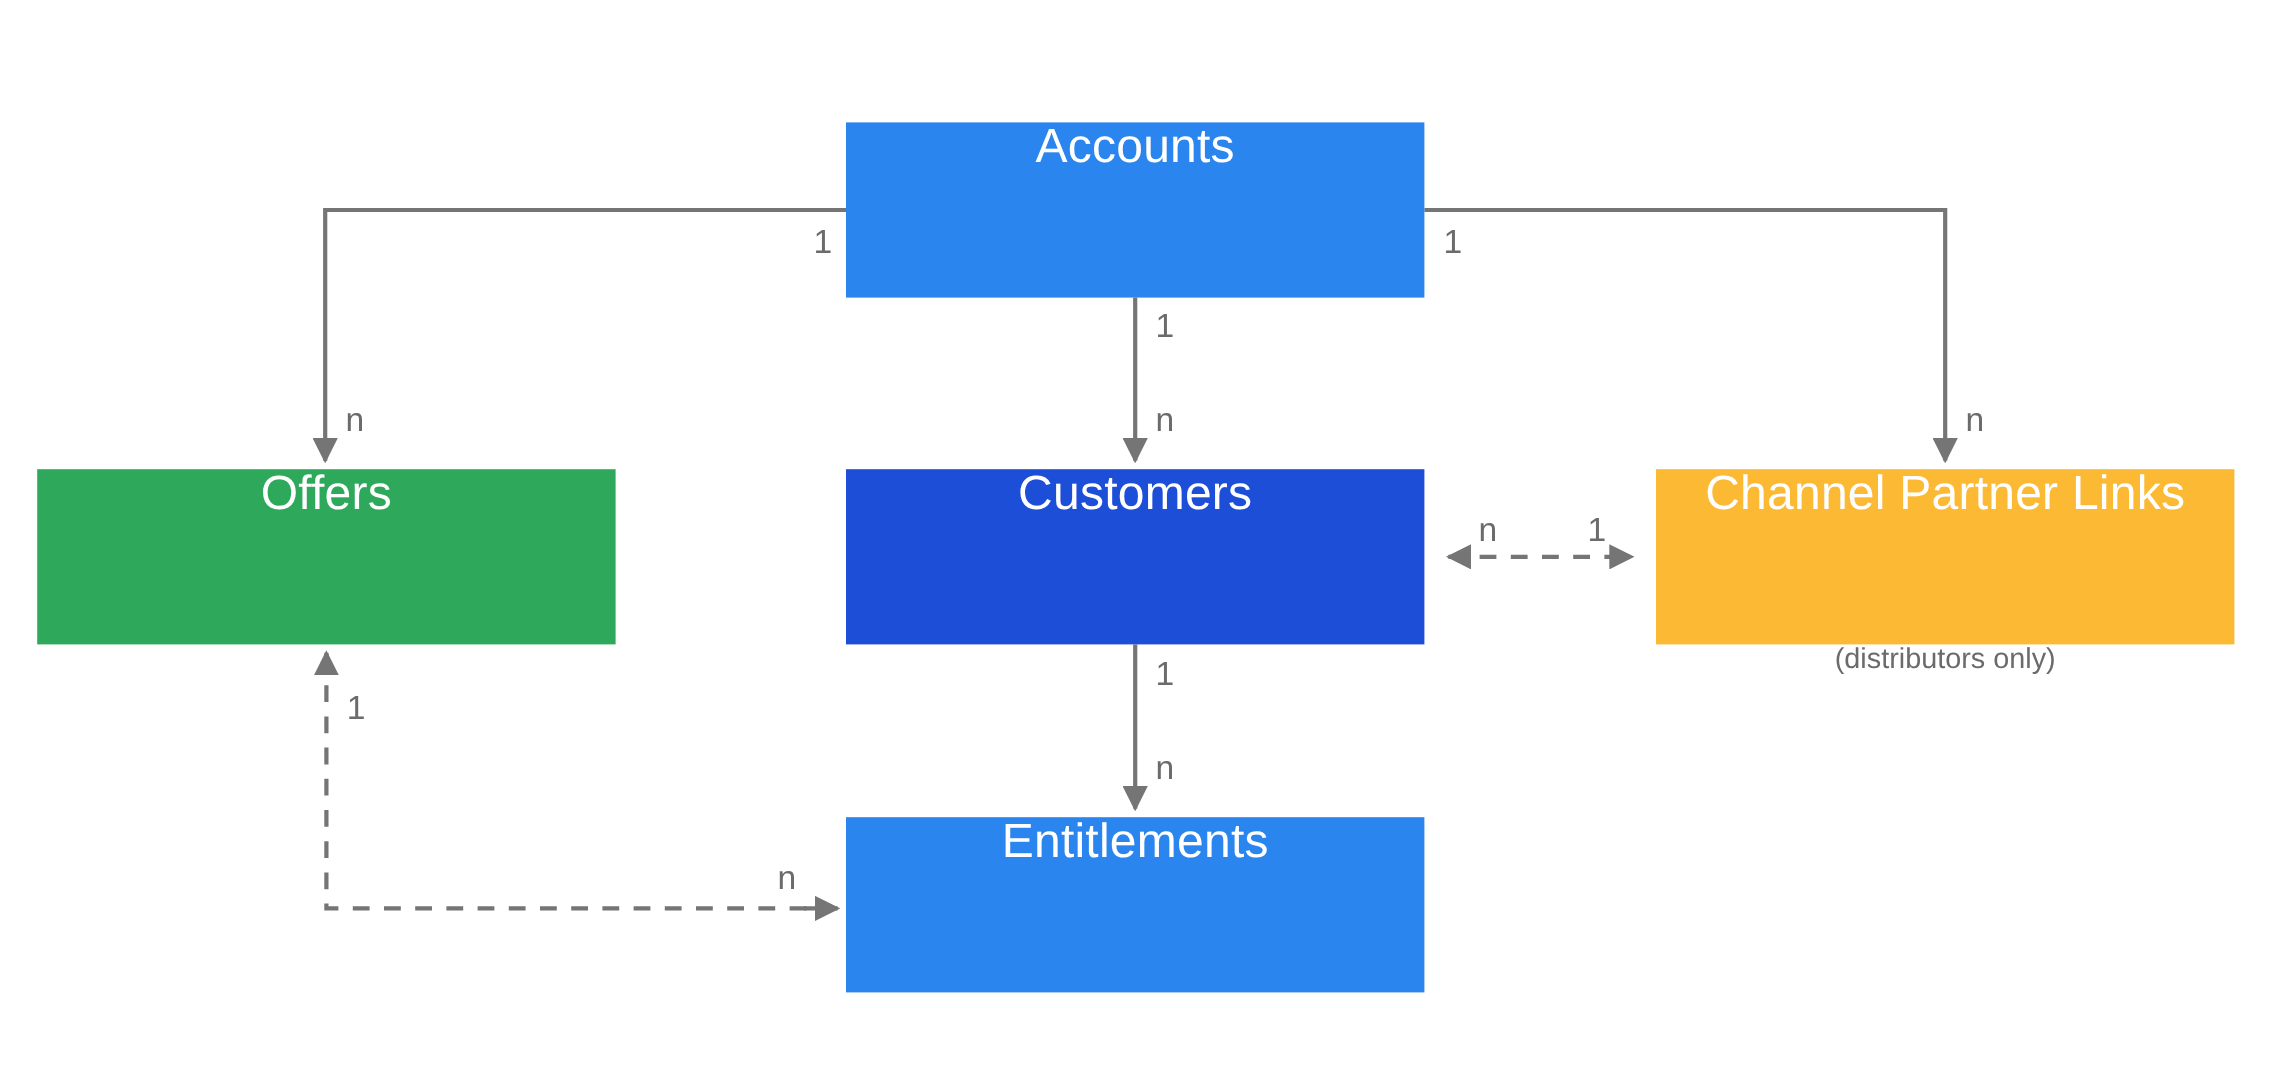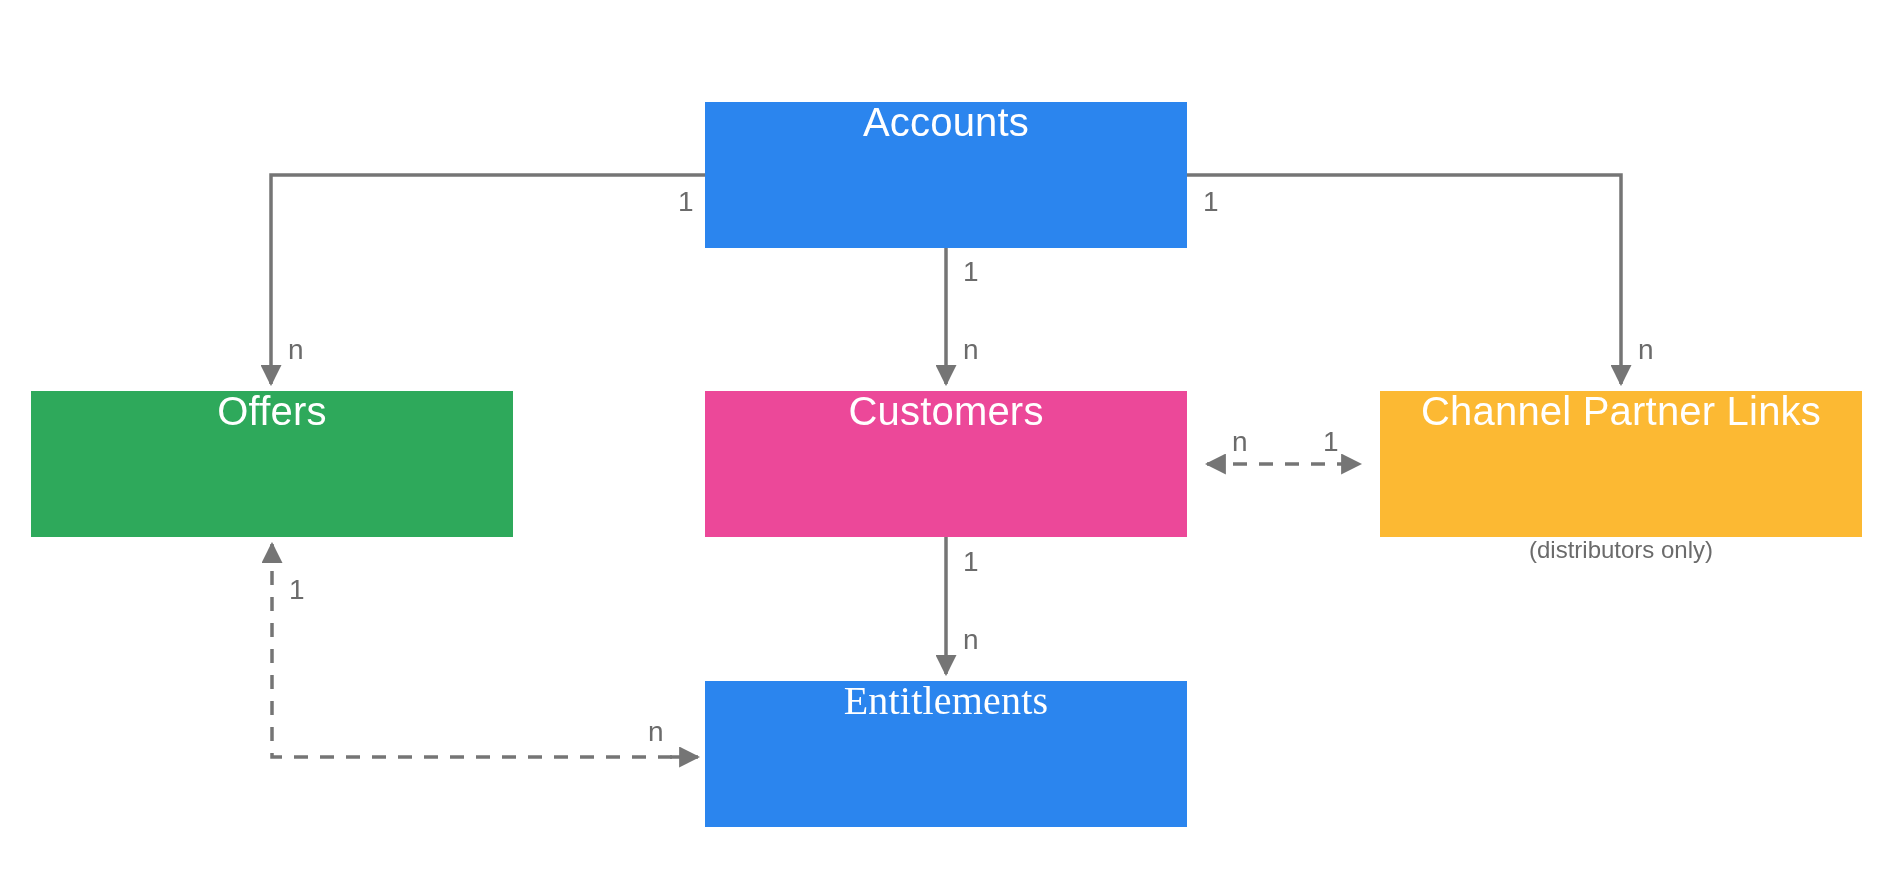--- a/index.html
+++ b/index.html
@@ -31,21 +31,21 @@
     justify-content: center;
     color: #ffffff;
     font-size: 40px;
     font-weight: 400;
     letter-spacing: 0.2px;
     line-height: 1;
     box-sizing: border-box;
   }
   .node-accounts   { left: 705px;  top: 102px; width: 482px; height: 146px; }
   .node-customers  { left: 705px;  top: 391px; width: 482px; height: 146px; }
-  .node-entitle    { left: 705px;  top: 681px; width: 482px; height: 146px; font-family: Liberation Serif, serif; }
+  .node-entitle    { left: 705px;  top: 681px; width: 482px; height: 146px; }
   .node-offers     { left: 31px;   top: 391px; width: 482px; height: 146px; }
   .node-channel    { left: 1380px; top: 391px; width: 482px; height: 146px; }
 
   .node-caption {
     position: absolute;
     left: 1380px;
     top: 536px;
     width: 482px;
     text-align: center;
     color: #6b6b6b;
@@ -87,21 +87,21 @@
 
     <path d="M 272 545 L 272 757 L 686 757" fill="none" stroke="#757575" stroke-width="3.5" stroke-dasharray="14 12"></path>
     <path d="M 272 560 L 272 544" fill="none" stroke="#757575" stroke-width="3.5" marker-end="url(#arrow-end)"></path>
     <path d="M 670 757 L 698 757" fill="none" stroke="#757575" stroke-width="3.5" marker-end="url(#arrow-end)"></path>
   </svg>
 
   <div class="node node-accounts" style="background:#2B85EE">
     <span>Accounts</span>
   </div>
 
-  <div class="node node-customers" style="background:#ec4899">
+  <div class="node node-customers" style="background:#1d4ed8">
     <span>Customers</span>
   </div>
 
   <div class="node node-entitle" style="background:#2B85EE">
     <span>Entitlements</span>
   </div>
 
   <div class="node node-offers" style="background:#2EA95B">
     <span>Offers</span>
   </div>

